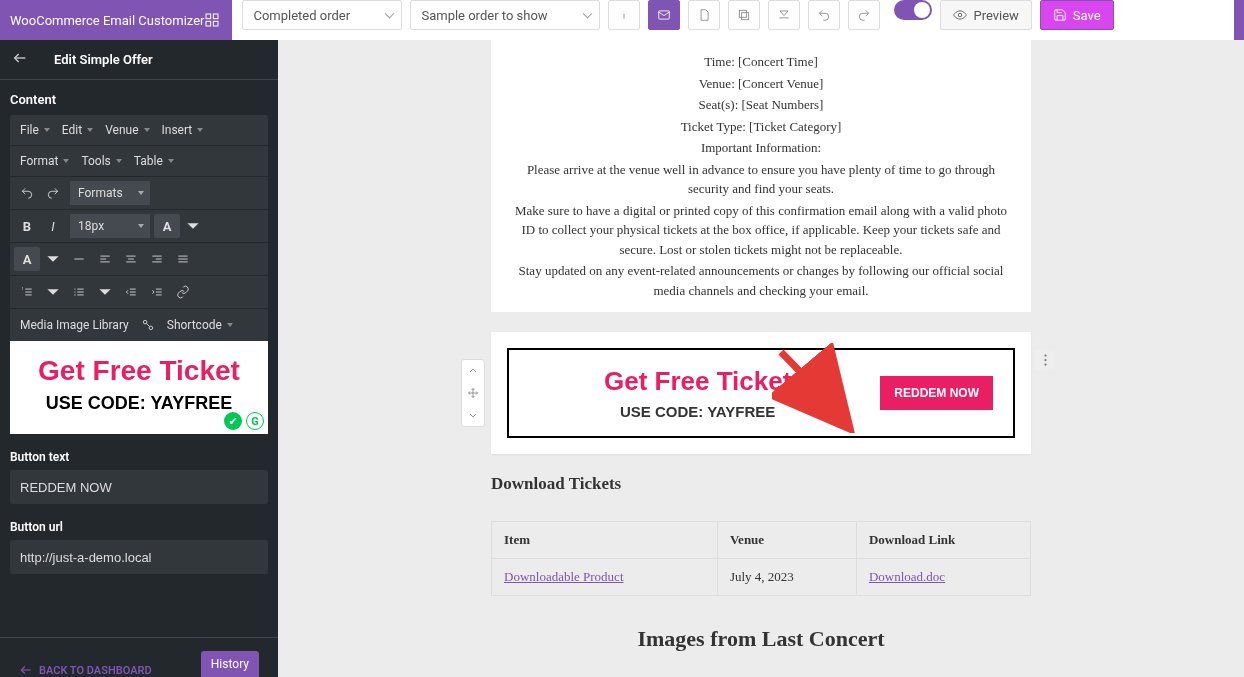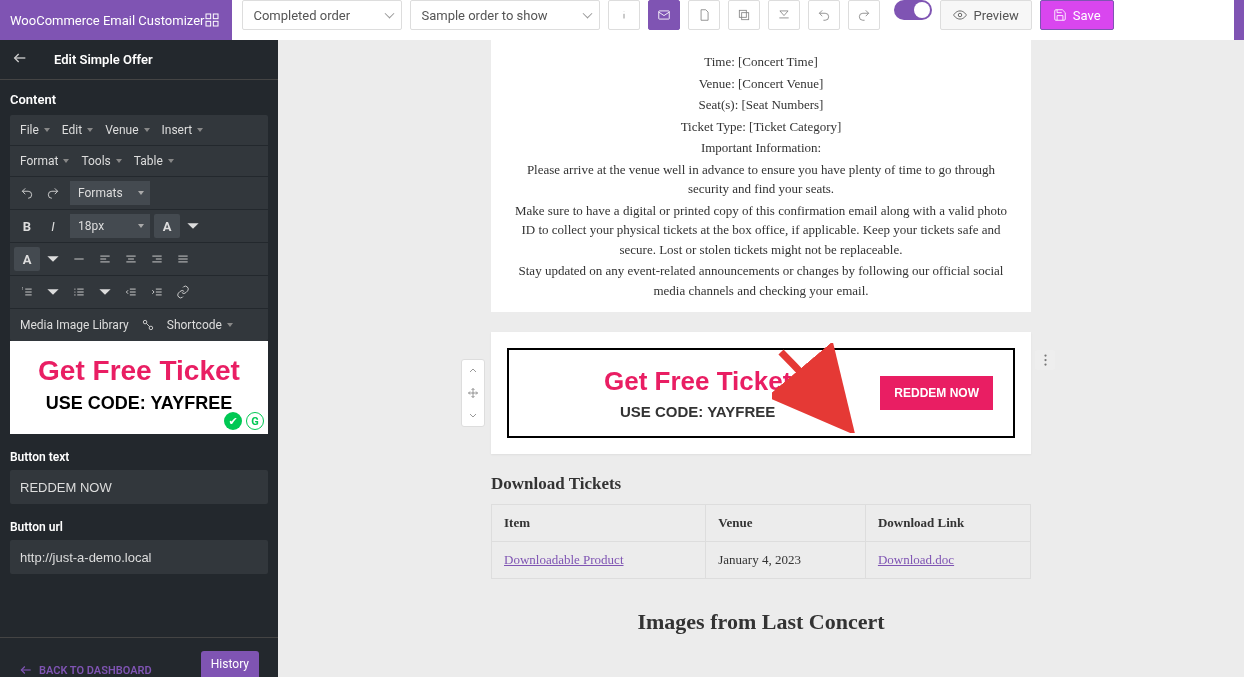--- a/index.html
+++ b/index.html
@@ -84,21 +84,21 @@
 .offer-btn-mail { background: #e91e63; color: #fff; padding: 10px 14px; font-size: 12px; font-weight: 600; cursor: pointer; }
 .offer-controls { position: absolute; left: -30px; top: 50%; transform: translateY(-50%); background: #fff; border: 1px solid #ddd; border-radius: 3px; display: flex; flex-direction: column; }
 .offer-controls span { width: 22px; height: 22px; display: flex; align-items: center; justify-content: center; cursor: pointer; color: #777; }
 .offer-controls span svg { width: 12px; height: 12px; stroke: currentColor; fill: none; stroke-width: 1.5; }
 .offer-menu { position: absolute; right: -24px; top: 18px; width: 20px; height: 20px; background: #eee; border-radius: 3px; display: flex; align-items: center; justify-content: center; cursor: pointer; color: #777; }
 .offer-menu svg { width: 3px; height: 12px; fill: currentColor; }
 
 .arrow-ann { position: absolute; left: 494px; top: 303px; width: 90px; height: 90px; pointer-events: none; }
 
 .dl-section { width: 540px; margin: 10px auto 0; font-family: "Comic Sans MS", cursive; }
-.dl-section h3 { font-size: 17px; margin-bottom: 10px; }
+.dl-section h3 { font-size: 17px; margin-bottom: 27px; }
 .dl-table { width: 100%; border-collapse: collapse; font-size: 13px; }
 .dl-table th, .dl-table td { border: 1px solid #ddd; padding: 10px 12px; text-align: left; }
 .dl-table th { font-weight: 700; }
 .dl-table a { color: #7f54b3; text-decoration: underline; }
 
 .images-head { width: 540px; margin: 30px auto 0; text-align: center; font-family: "Comic Sans MS", cursive; font-size: 22px; font-weight: 700; padding-bottom: 10px; }
 </style>
 </head>
 <body>
 
@@ -425,21 +425,21 @@
         <h3>Download Tickets</h3>
         <table class="dl-table">
           <tbody>
               <tr>
             <th>Item</th>
             <th>Venue</th>
             <th>Download Link</th>
           </tr>
           <tr>
             <td><a href="#">Downloadable Product</a></td>
-            <td>January 4, 2023</td>
+            <td>July 4, 2023</td>
             <td><a href="#">Download.doc</a></td>
           </tr>
         </tbody>
           </table>
       </div>
 
       <div class="images-head">Images from Last Concert</div>
 
       <svg class="arrow-ann" viewBox="0 0 100 100">
         <defs>

